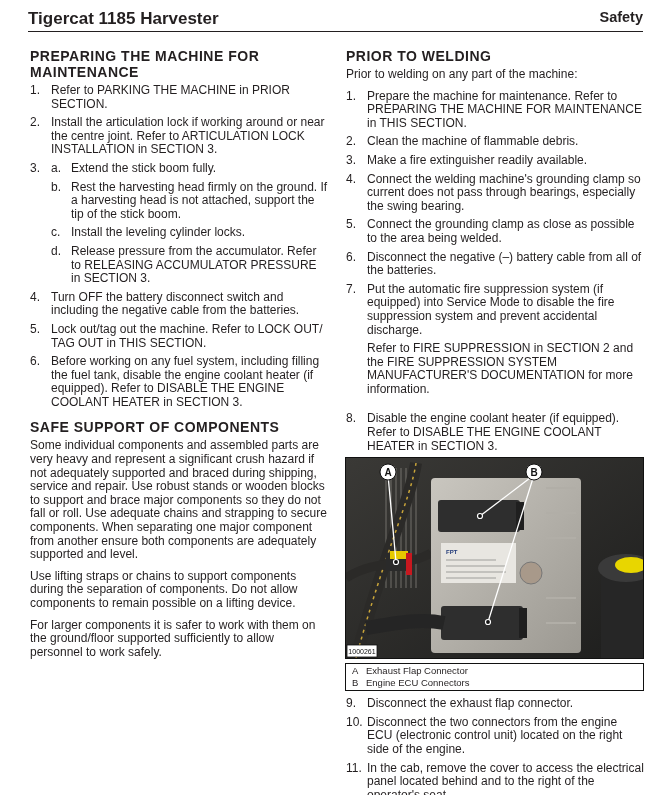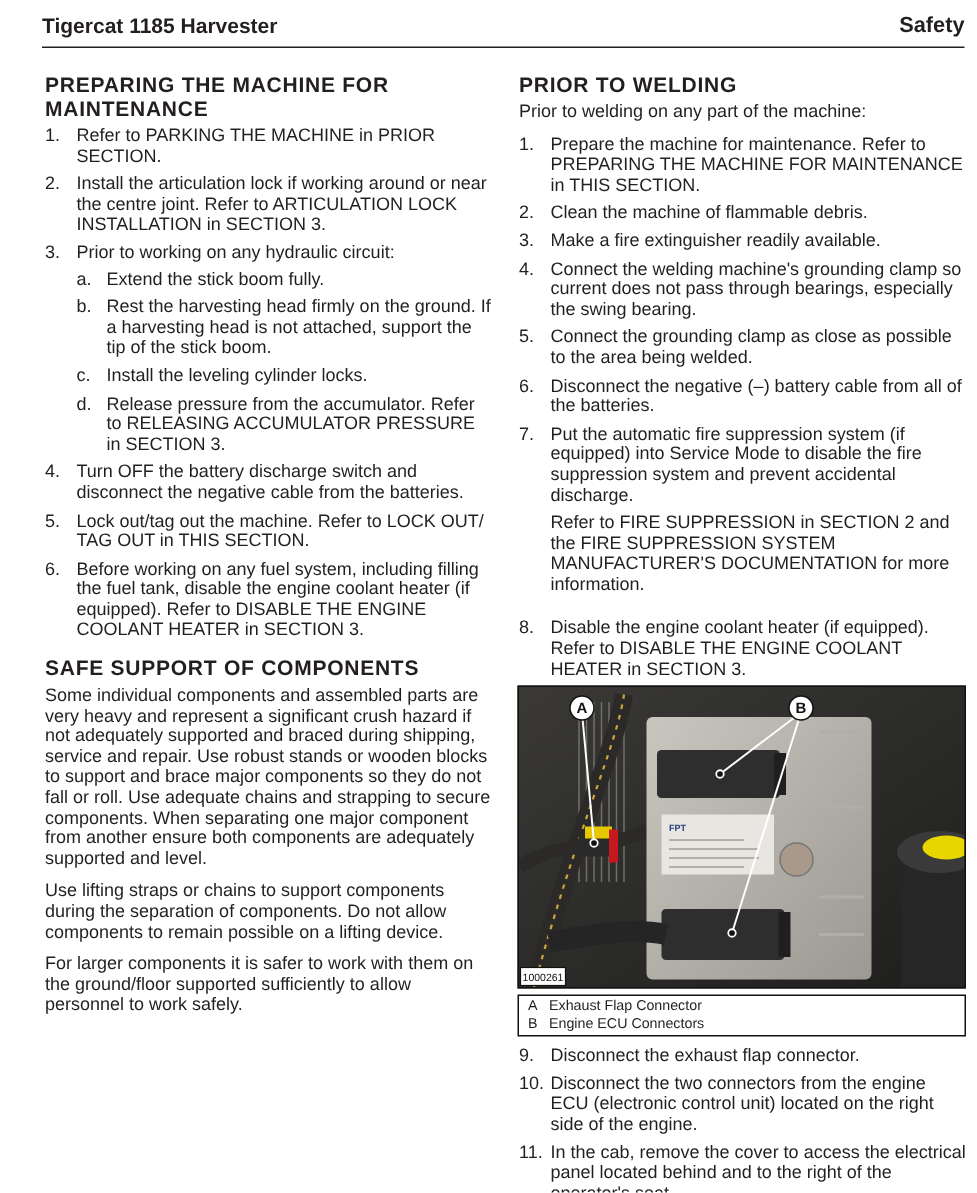--- a/index.html
+++ b/index.html
@@ -4,21 +4,21 @@
 <style>
   html, body { margin: 0; padding: 0; background: #ffffff; }
   body {
     width: 651px; height: 795px; position: relative; overflow: hidden;
     font-family: "Liberation Sans", sans-serif; color: #231f20;
   }
   .header {
     position: absolute; left: 28px; top: 7px; width: 615px; height: 24px;
     border-bottom: 1.5px solid #231f20;
   }
-  .header .title { position: absolute; left: 0; top: 2px; font-size: 14px; font-weight: bold; }
+  .header .title { position: absolute; left: 0; top: 2px; font-size: 17px; font-weight: bold; }
   .header .section { position: absolute; right: 0; top: 2px; font-size: 14.5px; font-weight: bold; }
 
   .col { position: absolute; top: 48px; font-size: 12px; line-height: 13.6px; }
   .col-left { left: 30px; width: 298px; }
   .col-right { left: 346px; width: 298px; }
 
   h2 {
     margin: 0 0 4px 0; font-size: 14px; line-height: 16px; font-weight: bold;
     letter-spacing: 0.5px;
   }
@@ -51,29 +51,29 @@
   <span class="title">Tigercat 1185 Harvester</span>
   <span class="section">Safety</span>
 </div>
 
 <div class="col col-left">
   <section>
     <h2>PREPARING THE MACHINE FOR MAINTENANCE</h2>
     <ol class="steps">
       <li><span class="num">1.</span><span>Refer to PARKING THE MACHINE in PRIOR SECTION.</span></li>
       <li><span class="num">2.</span><span>Install the articulation lock if working around or near the centre joint. Refer to ARTICULATION LOCK INSTALLATION in SECTION 3.</span></li>
-      <li><span class="num">3.</span><span>Prior to working on any hydraulic circuit:</span>
+      <li><span class="num">3.</span>
         <ol class="sub">
           <li><span class="num">a.</span><span>Extend the stick boom fully.</span></li>
           <li><span class="num">b.</span><span>Rest the harvesting head firmly on the ground. If a harvesting head is not attached, support the tip of the stick boom.</span></li>
           <li><span class="num">c.</span><span>Install the leveling cylinder locks.</span></li>
           <li style="margin-bottom:0"><span class="num">d.</span><span>Release pressure from the accumulator. Refer to RELEASING ACCUMULATOR PRESSURE in SECTION 3.</span></li>
         </ol>
       </li>
-      <li><span class="num">4.</span><span>Turn OFF the battery discharge switch and disconnect the negative cable from the batteries.</span></li>
+      <li><span class="num">4.</span><span>Turn OFF the battery disconnect switch and including the negative cable from the batteries.</span></li>
       <li><span class="num">5.</span><span>Lock out/tag out the machine. Refer to LOCK OUT/ TAG OUT in THIS SECTION.</span></li>
       <li><span class="num">6.</span><span>Before working on any fuel system, including filling the fuel tank, disable the engine coolant heater (if equipped). Refer to DISABLE THE ENGINE COOLANT HEATER in SECTION 3.</span></li>
     </ol>
   </section>
 
   <section style="margin-top:10px">
     <h2>SAFE SUPPORT OF COMPONENTS</h2>
     <p>Some individual components and assembled parts are very heavy and represent a significant crush hazard if not adequately supported and braced during shipping, service and repair. Use robust stands or wooden blocks to support and brace major components so they do not fall or roll. Use adequate chains and strapping to secure components. When separating one major component from another ensure both components are adequately supported and level.</p>
     <p>Use lifting straps or chains to support components during the separation of components. Do not allow components to remain possible on a lifting device.</p>
     <p>For larger components it is safer to work with them on the ground/floor supported sufficiently to allow personnel to work safely.</p>

